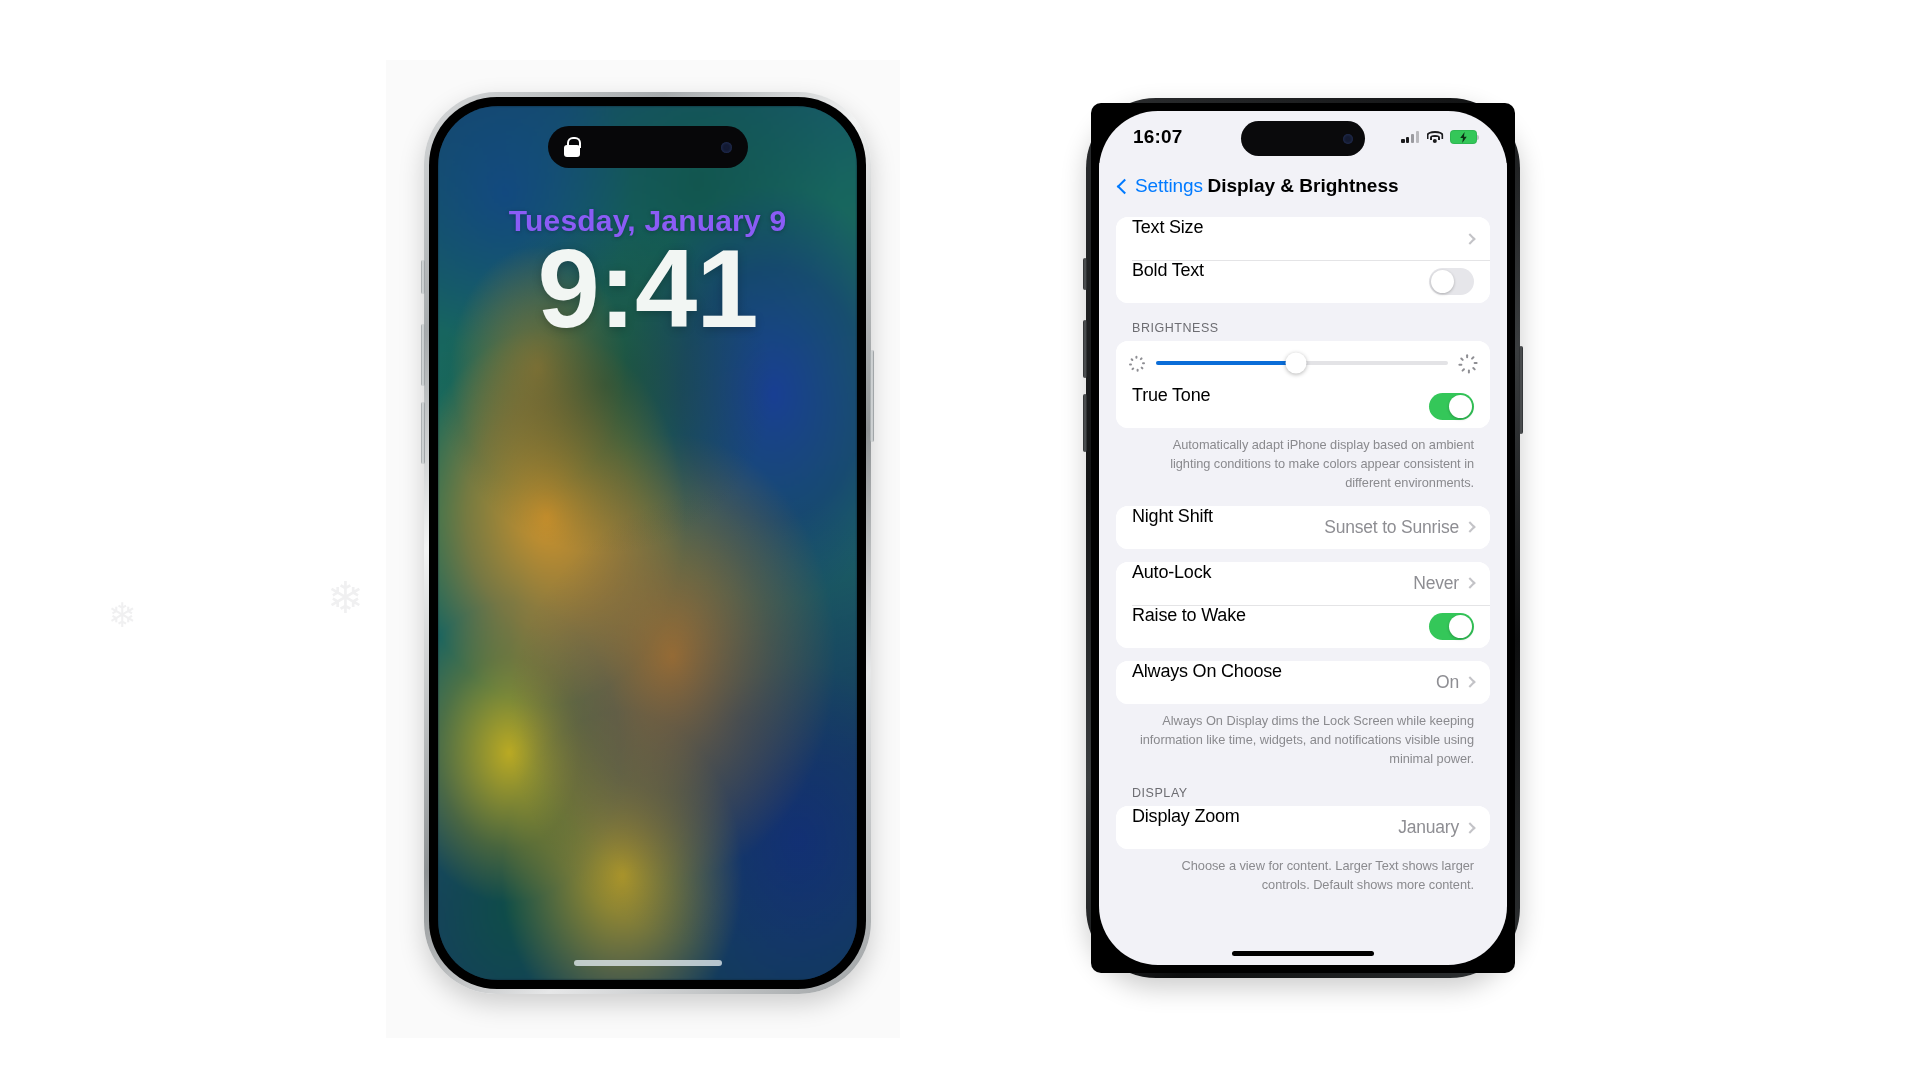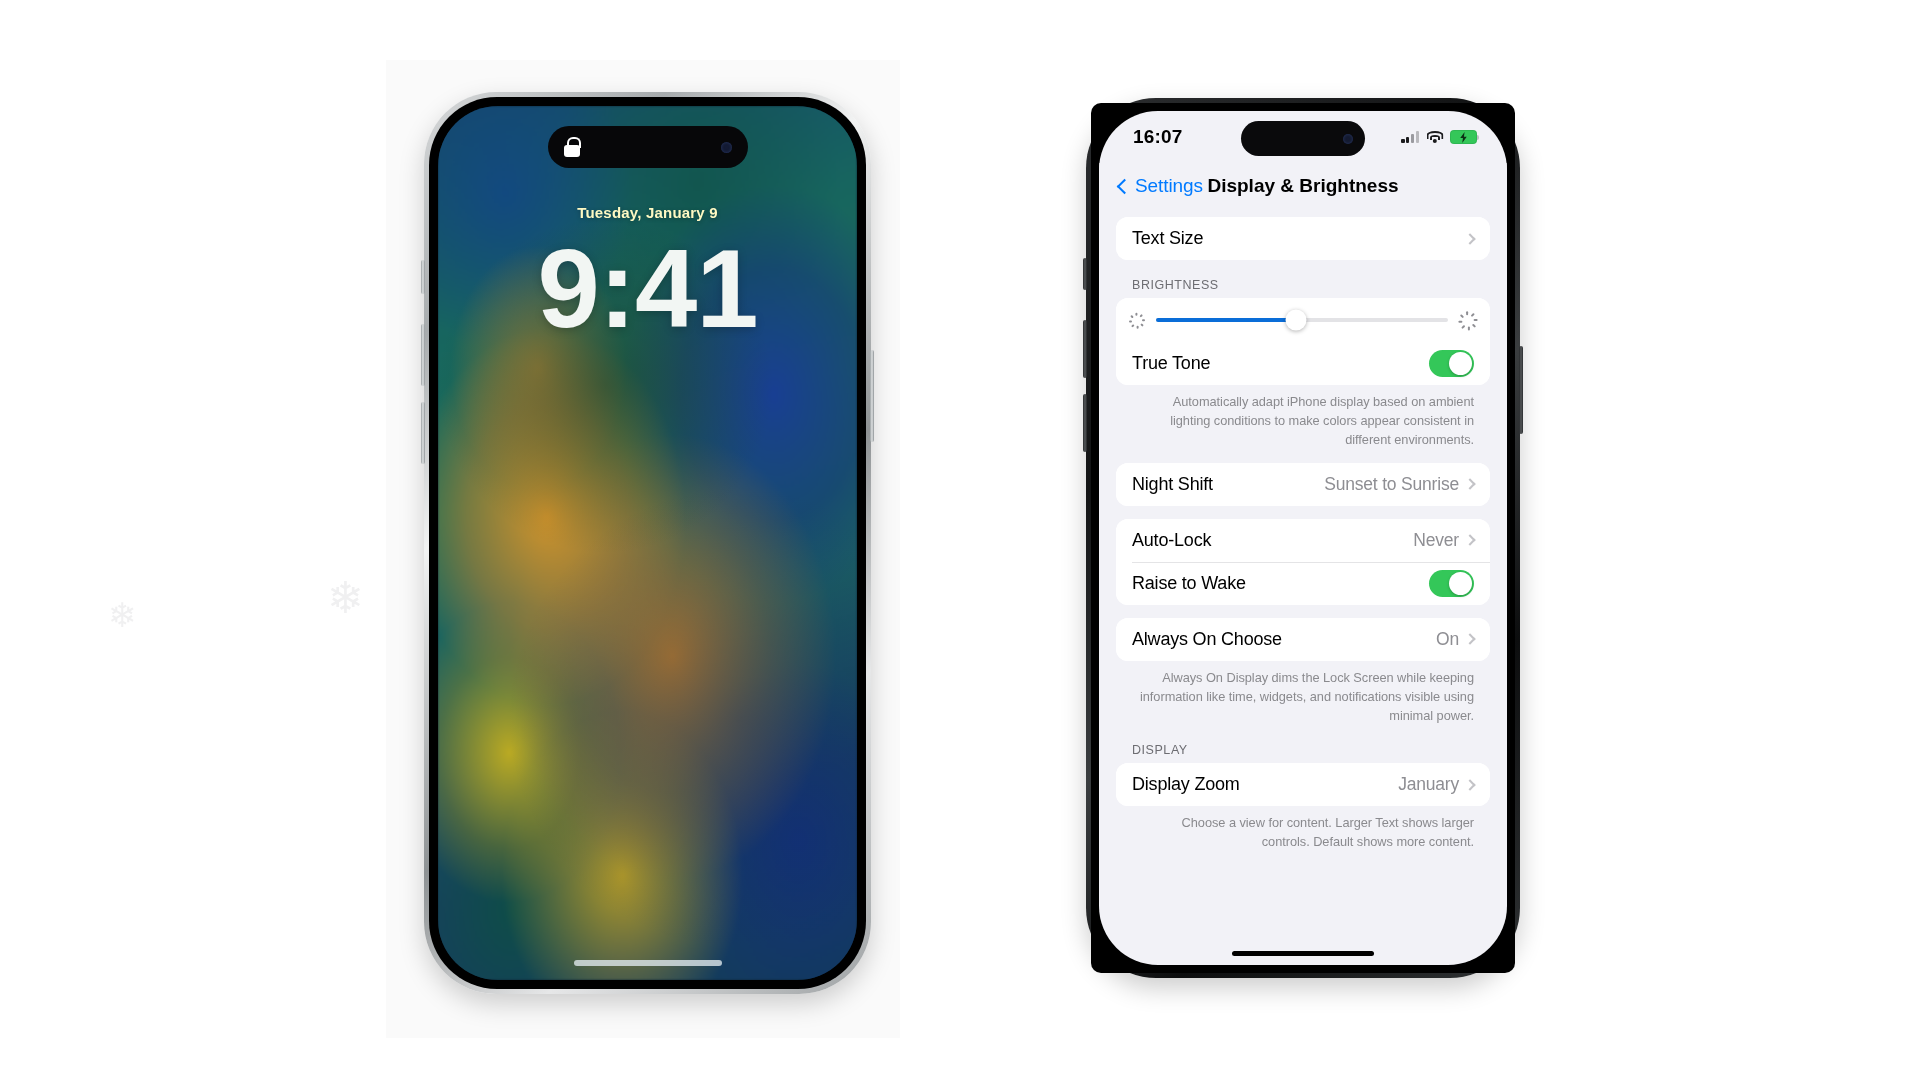--- a/index.html
+++ b/index.html
@@ -79,21 +79,21 @@
     border:2.2px solid #fff; border-bottom:none; border-radius:6px 6px 0 0;
   }
   .lock-glyph::after {
     content:""; position:absolute; left:0; top:8px; width:16px; height:12px;
     background:#fff; border-radius:3px;
   }
   .camera-dot { width: 11px; height: 11px; border-radius: 50%; background: #131a33;
                 box-shadow: inset 0 0 3px #2b3a66; }
   #lock-date {
     position: absolute; top: 98px; width: 100%; text-align: center;
-    color: #fef9c3; font-size: 15px; font-weight: 600; letter-spacing: .2px;
+    color: #8b5cf6; font-size: 30px; font-weight: 600; letter-spacing: .2px;
     text-shadow: 0 1px 4px rgba(0,0,0,.25);
   }
   #lock-time {
     position: absolute; top: 118px; width: 100%; text-align: center;
     color: #f2f6f3; font-size: 112px; font-weight: 600; letter-spacing: -1px;
     text-shadow: 0 2px 10px rgba(0,0,0,.22);
   }
   #left-home-indicator {
     position: absolute; bottom: 14px; left: 50%; transform: translateX(-50%);
     width: 148px; height: 6px; border-radius: 3px; background: rgba(226,234,240,.78);
@@ -169,21 +169,21 @@
                border-bottom: 2.6px solid #007aff; transform: rotate(45deg); }
   #back-label { color: #007aff; font-size: 19px; letter-spacing: -.1px; }
   #nav-title { position: absolute; left: 50%; transform: translateX(-50%);
                font-size: 19px; font-weight: 700; color: #000; white-space: nowrap; }
 
   
   #settings-list { flex: 1; overflow: hidden; padding: 0 17px; }
   .group { background: #fff; border-radius: 12px; overflow: hidden; }
   .group.m-top-8  { margin-top: 8px; }
   .group.m-top-13 { margin-top: 13px; }
-  .row { height: 43px; display: flex; align-items: center; padding: 0 16px;
+  .row { height: 43px; display: flex; padding: 0 16px;
          position: relative; background: #fff; }
   .row + .row::before {
     content:""; position:absolute; left:16px; right:0; top:0; height:1px; background:#e4e4e6;
   }
   .row-label { font-size: 18px; color: #000; letter-spacing: -.2px; }
   .row-right { margin-left: auto; display: flex; align-items: center; gap: 7px; }
   .row-value { font-size: 17.5px; color: #8e8e93; letter-spacing: -.2px; }
   .chev-right { width: 8px; height: 8px; border-top: 2px solid #c3c3c7;
                 border-right: 2px solid #c3c3c7; transform: rotate(45deg); }
   .toggle { width: 45px; height: 27px; border-radius: 14px; position: relative;
@@ -295,20 +295,28 @@
 
         <div id="settings-list">
 
           <div class="group m-top-8">
             <div class="row">
               <span class="row-label">Text Size</span>
               <span class="row-right">
                 <span class="chev-right"></span>
               </span>
             </div>
+            <div class="row">
+              <span class="row-label">Bold Text</span>
+              <span class="row-right">
+                <span class="toggle">
+                    <span class="knob"></span>
+                  </span>
+              </span>
+            </div>
           </div>
 
           <div class="sec-header">BRIGHTNESS</div>
           <div class="group">
             <div class="slider-row">
               <span class="sun small"><span class="core"></span><i class="ray" style="width: 3.4px; height: 1.6px; transform: rotate(0deg) translateX(5px) translateY(-50%);"></i><i class="ray" style="width: 3.4px; height: 1.6px; transform: rotate(45deg) translateX(5px) translateY(-50%);"></i><i class="ray" style="width: 3.4px; height: 1.6px; transform: rotate(90deg) translateX(5px) translateY(-50%);"></i><i class="ray" style="width: 3.4px; height: 1.6px; transform: rotate(135deg) translateX(5px) translateY(-50%);"></i><i class="ray" style="width: 3.4px; height: 1.6px; transform: rotate(180deg) translateX(5px) translateY(-50%);"></i><i class="ray" style="width: 3.4px; height: 1.6px; transform: rotate(225deg) translateX(5px) translateY(-50%);"></i><i class="ray" style="width: 3.4px; height: 1.6px; transform: rotate(270deg) translateX(5px) translateY(-50%);"></i><i class="ray" style="width: 3.4px; height: 1.6px; transform: rotate(315deg) translateX(5px) translateY(-50%);"></i></span>
               <span class="track">
                 <span class="fill" id="bright-fill" style="width: 48%; background: rgb(10, 109, 216);"></span>
                 <span class="knob-s" id="bright-knob" style="left: 48%;"></span>
               </span>

